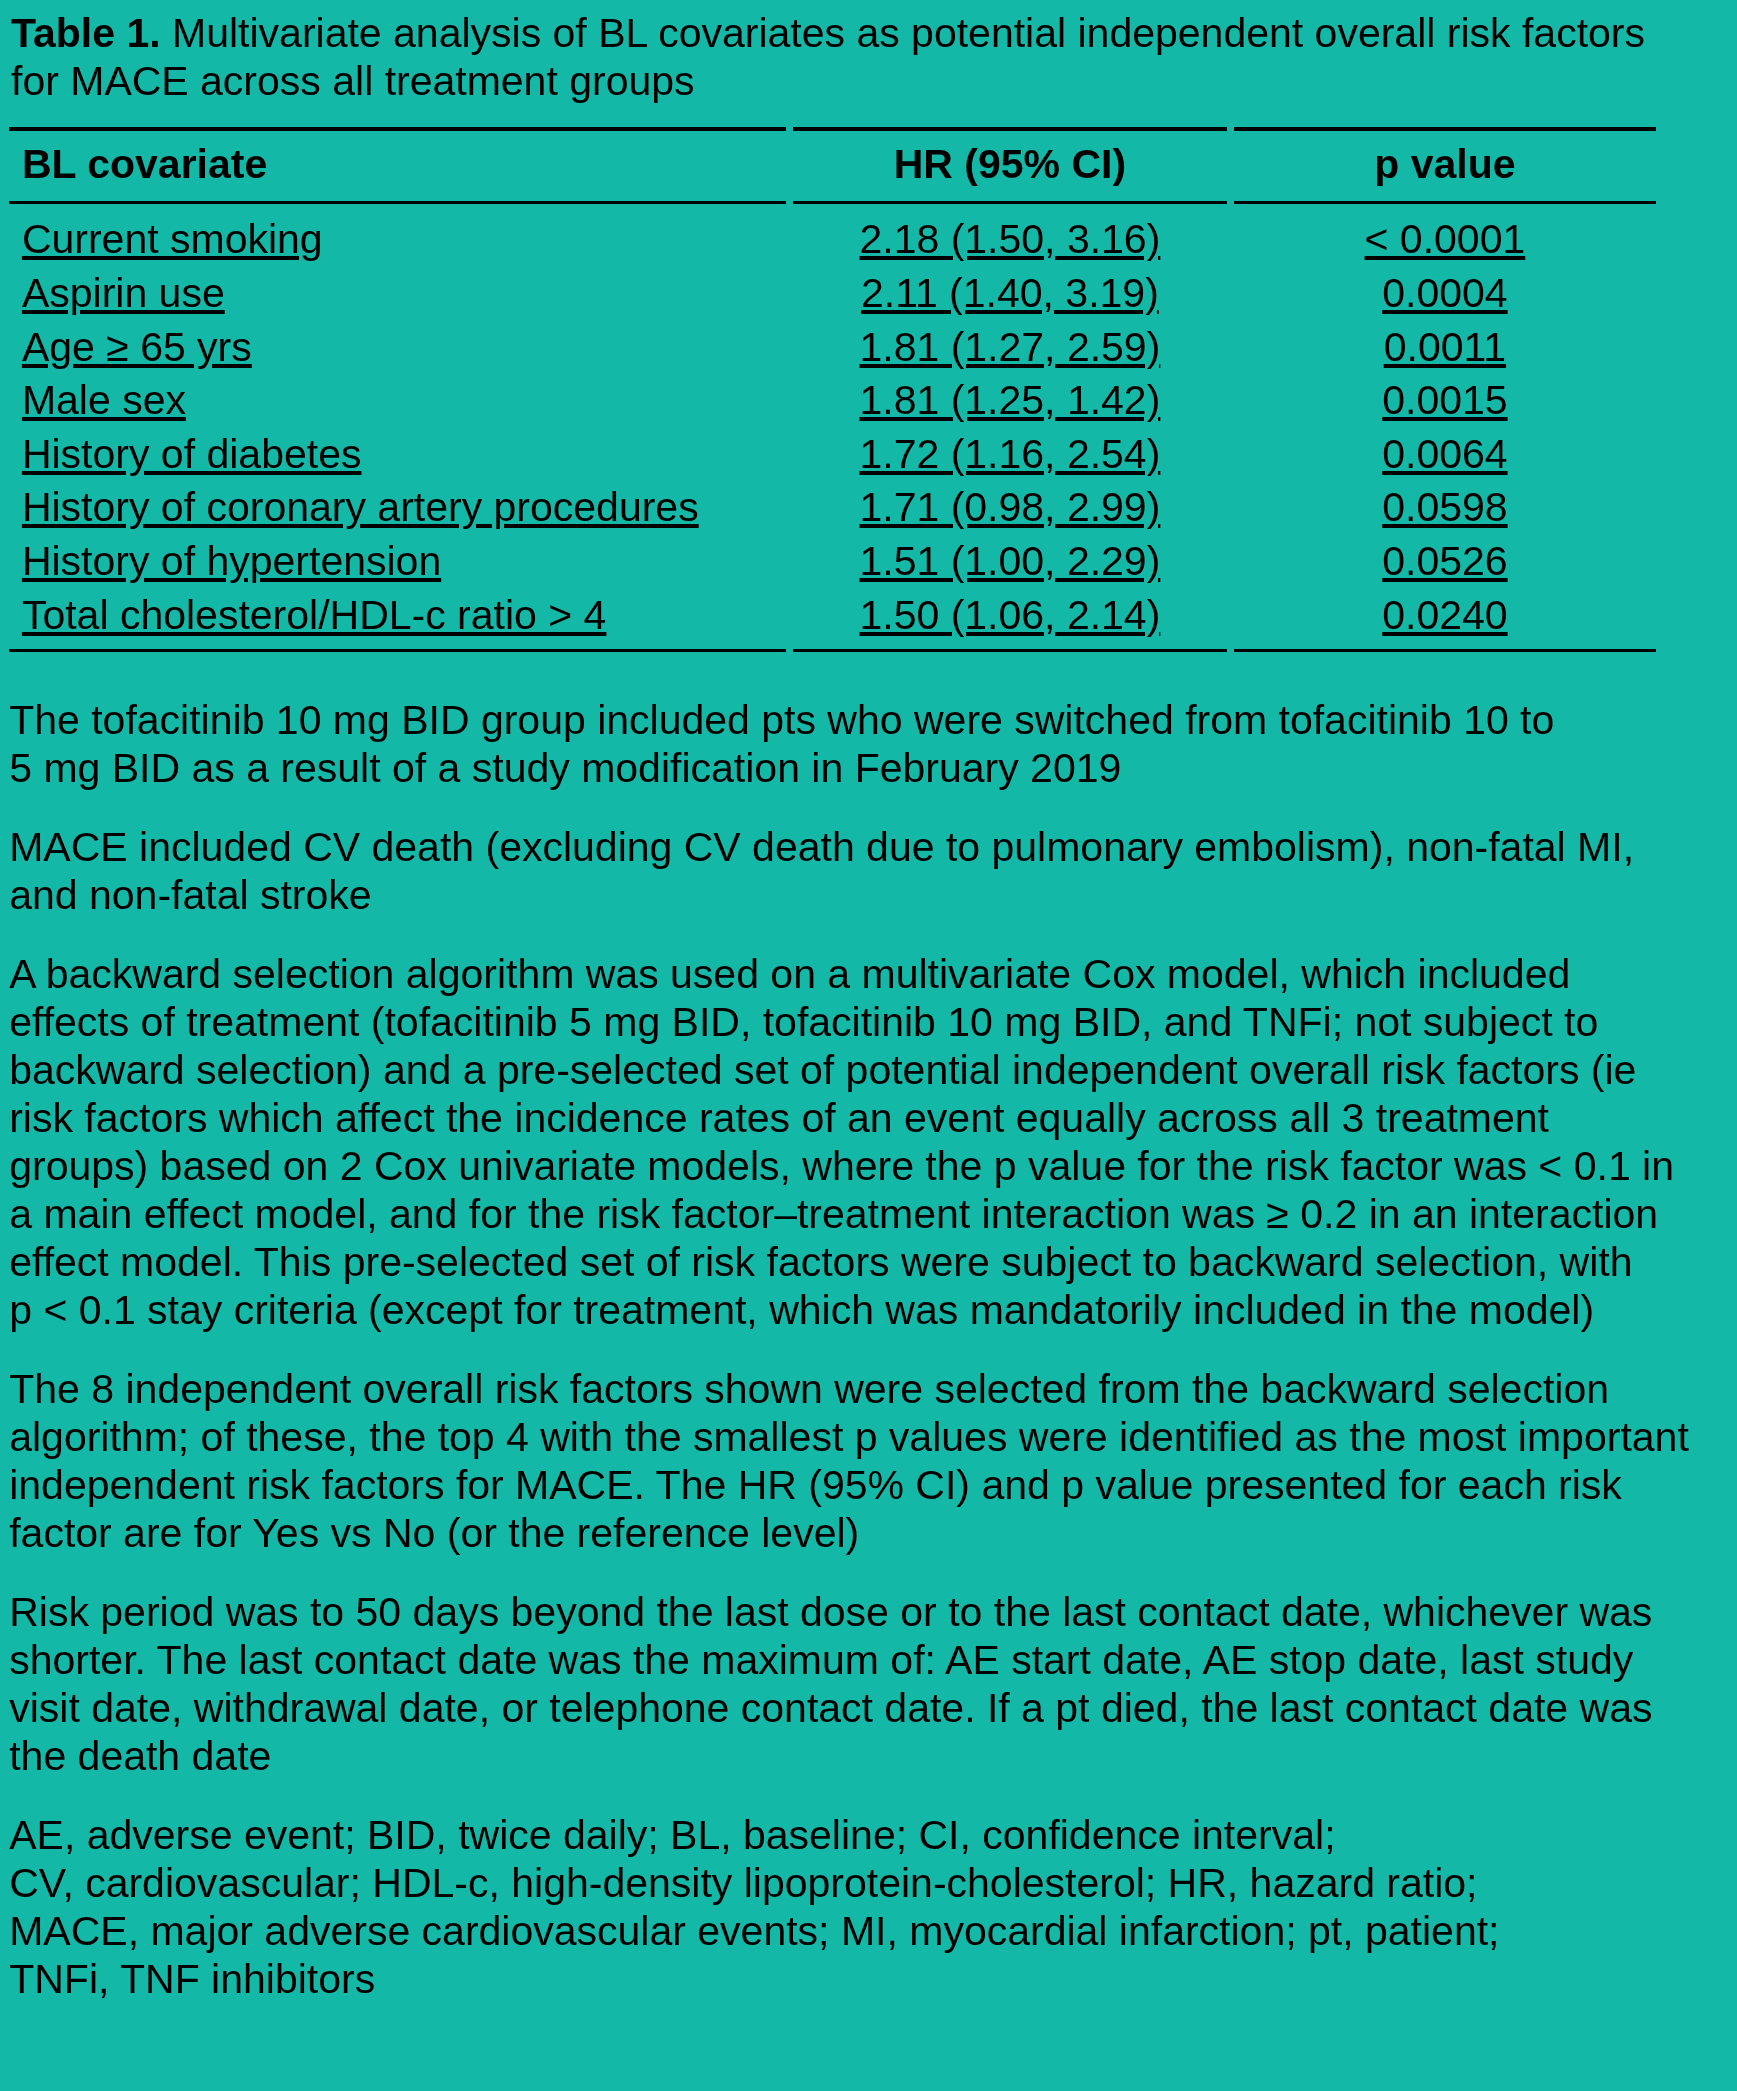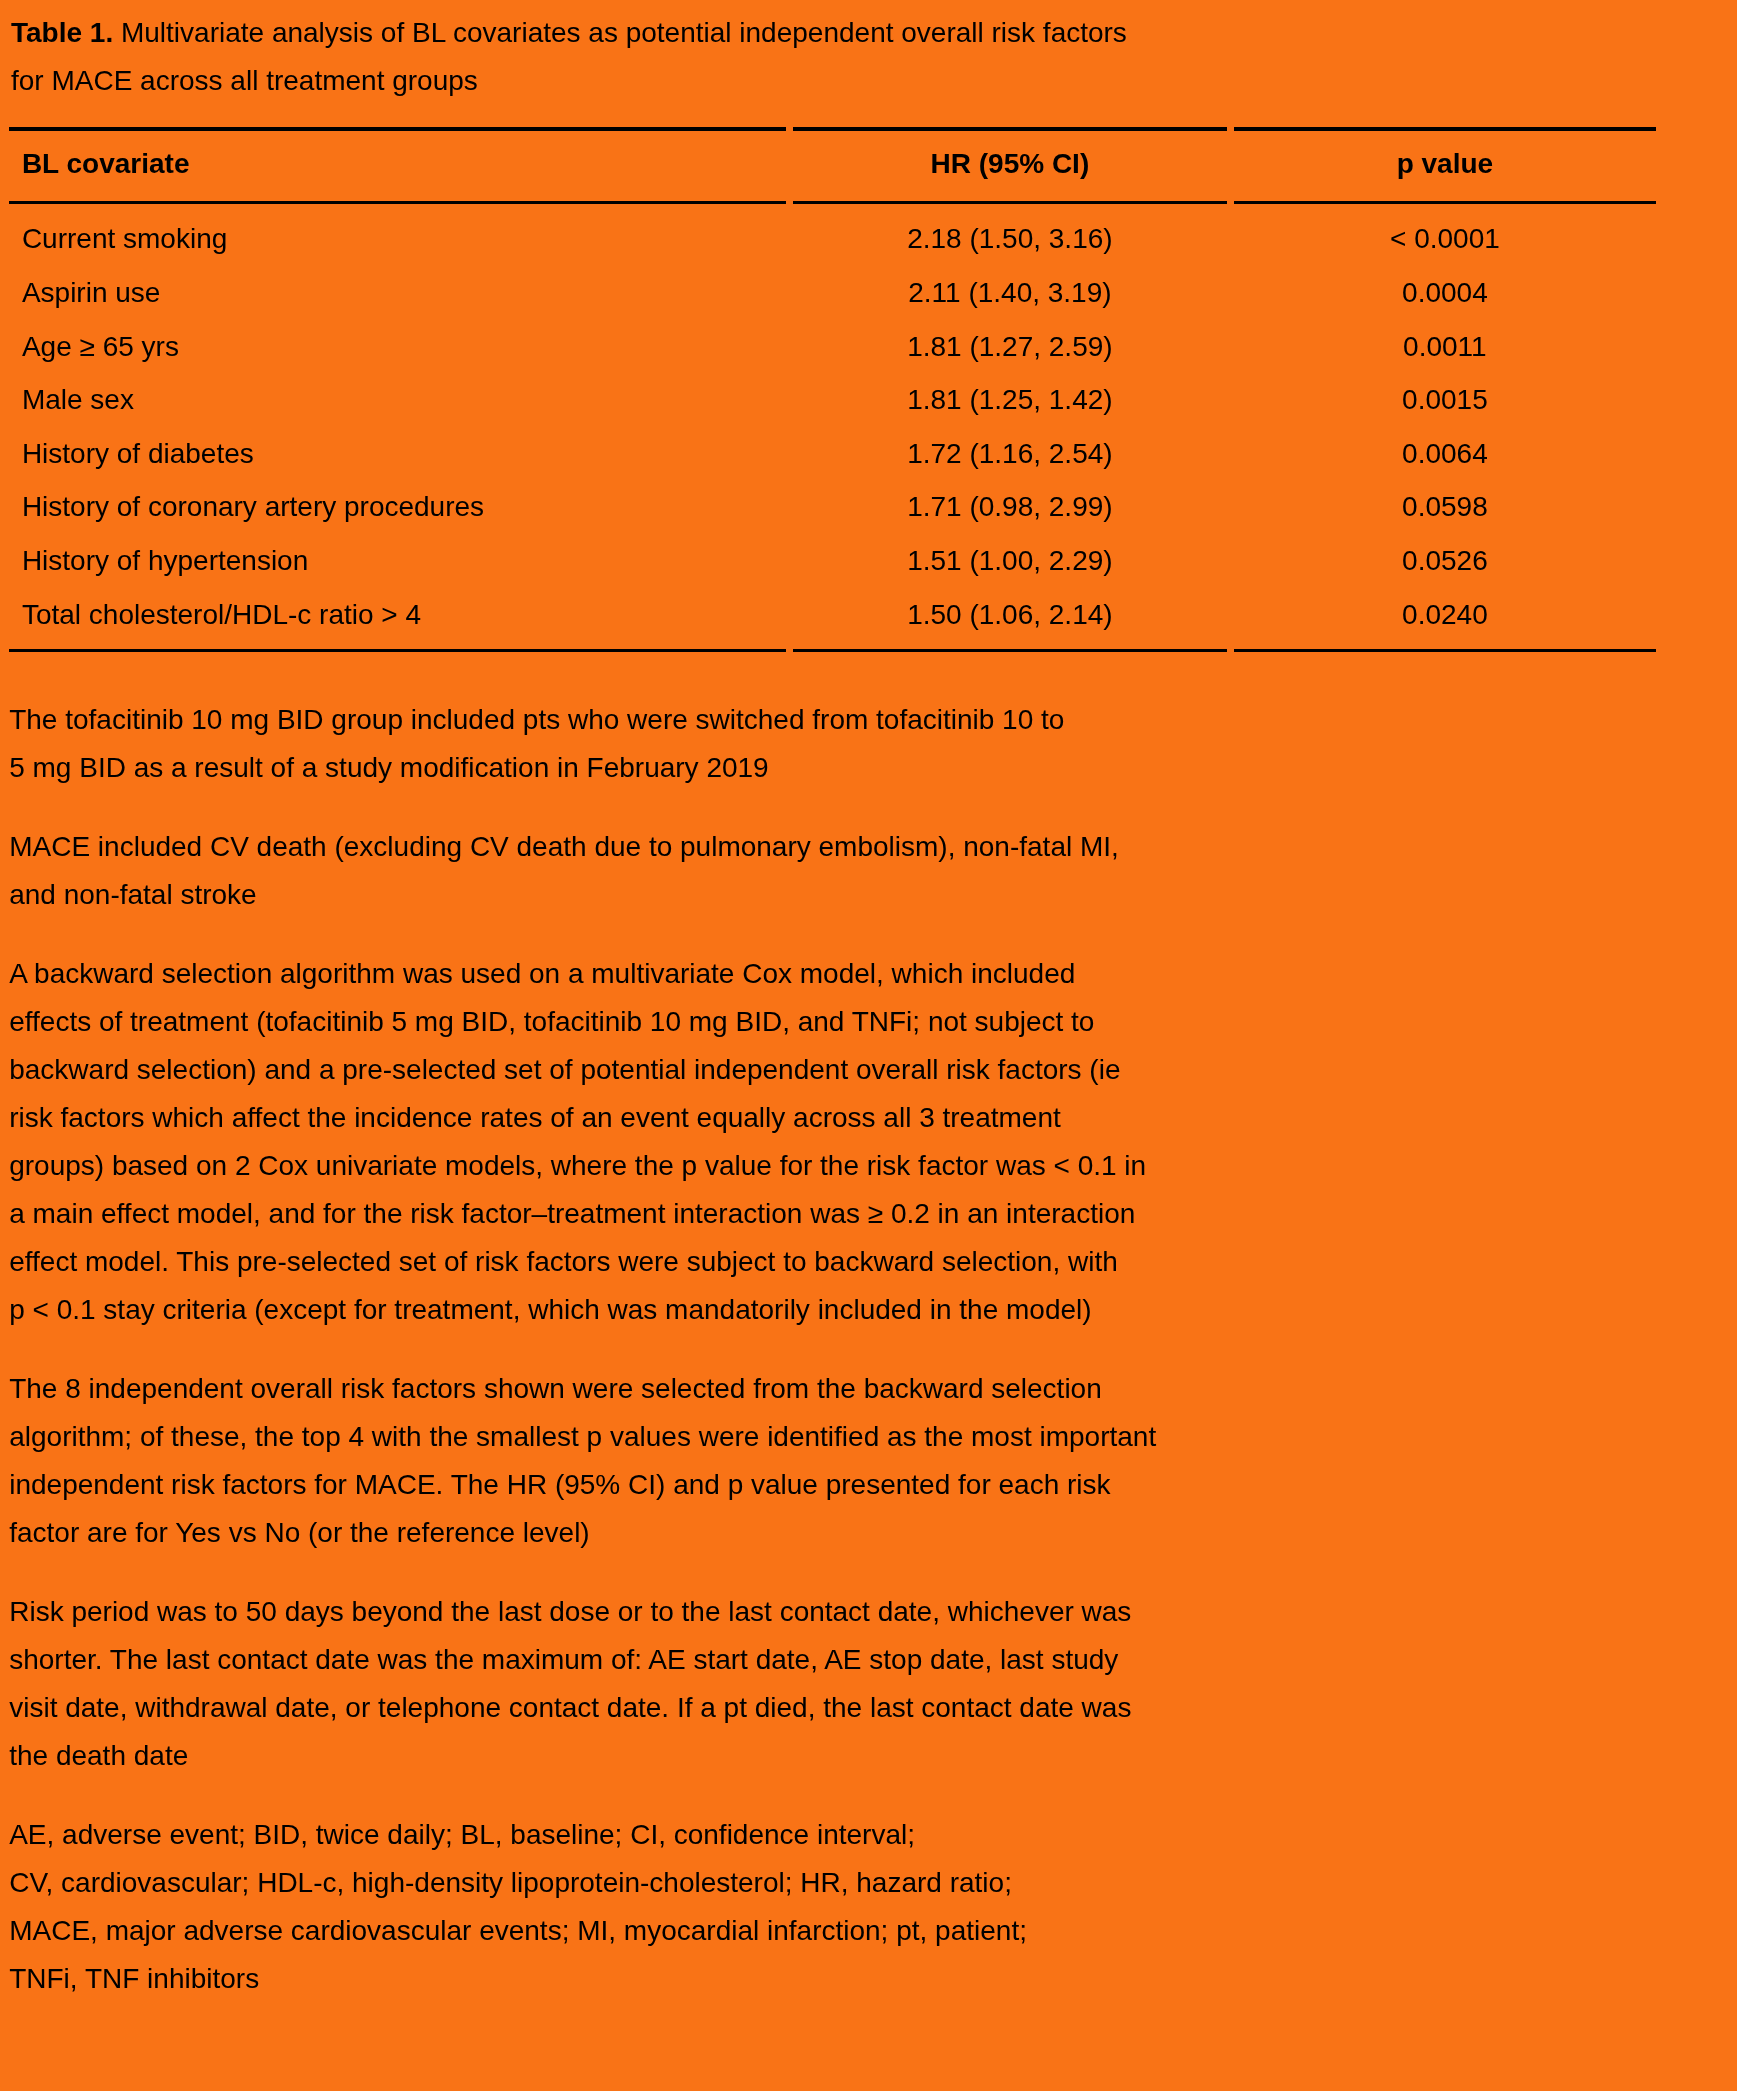--- a/index.html
+++ b/index.html
@@ -6,24 +6,24 @@
     margin: 0;
     padding: 0;
     background: #ffffff;
   }
   .page {
     position: relative;
     width: 1737px;
     height: 2092px;
     box-sizing: border-box;
     padding: 9.2px 9.2px 0 9.2px;
-    background: #f97316;
+    background: #14b8a6;
     color: #000000;
     font-family: "Liberation Sans", "DejaVu Sans", sans-serif;
-    font-size: 28px;
+    font-size: 41px;
     line-height: 48px;
     overflow: hidden;
   }
   .title {
     margin: 0 0 22px 1.8px;
     white-space: pre-line;
   }
   .title .bold {
     font-weight: bold;
   }
@@ -50,20 +50,21 @@
   }
   table.data-table th.col-hr,
   table.data-table td.col-hr,
   table.data-table th.col-p,
   table.data-table td.col-p {
     text-align: center;
   }
   table.data-table td {
     padding-top: 2.8px;
     padding-bottom: 2.8px;
+    text-decoration: underline;
   }
   table.data-table tbody tr:first-child td {
     padding-top: 11px;
   }
   table.data-table tbody tr:last-child td {
     padding-bottom: 10px;
     border-bottom: 3.7px solid #000000;
   }
   .footnotes {
     margin-top: 44px;

